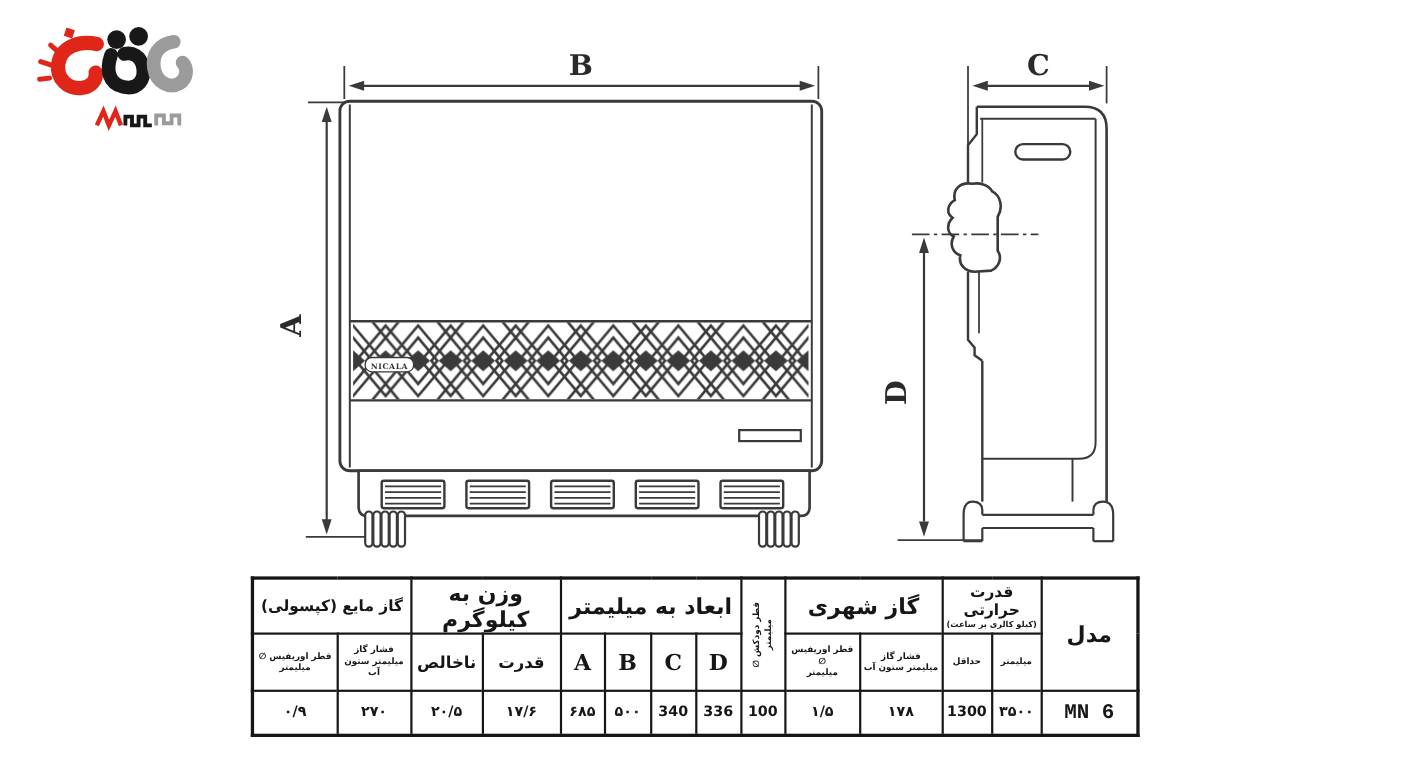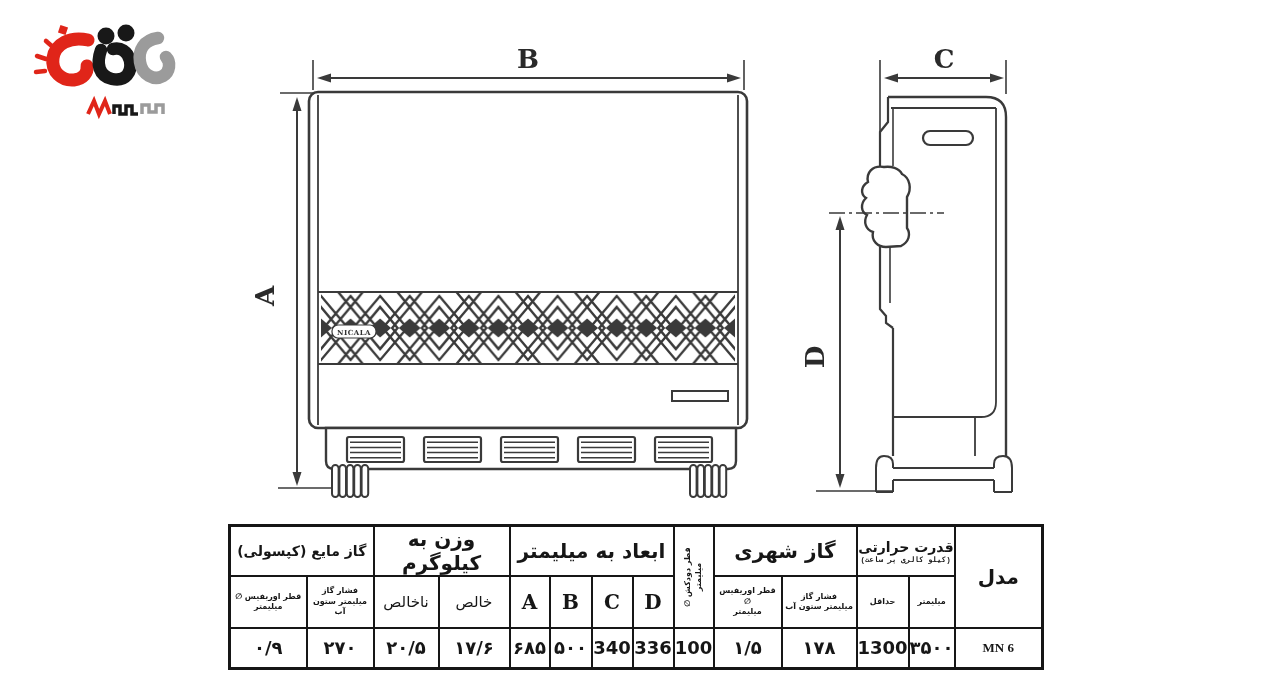--- a/index.html
+++ b/index.html
@@ -6,27 +6,27 @@
   #stage{position:relative;width:1280px;height:700px;background:#fff;overflow:hidden;
          font-family:"DejaVu Sans",sans-serif;}
   svg text{font-family:"DejaVu Serif","Liberation Serif",serif;}
   
   .spec-table{position:absolute;left:228px;top:524px;}
   .spec-table table{border-collapse:collapse;table-layout:fixed;direction:rtl;background:#fff;}
   .spec-table td{border:2px solid #161616;text-align:center;vertical-align:middle;padding:0;
                  color:#161616;overflow:hidden;}
   .spec-table table{border:3px solid #161616;}
   .g-head{font-size:20px;font-weight:bold;}
-  .g-head-sm{font-size:14px;font-weight:bold;text-align:right;}
+  .g-head-sm{font-size:14px;font-weight:bold;}
   .tiny-sub{font-size:8px;font-weight:bold;line-height:1.3;}
-  .thermal-sub{font-size:7.5px;font-weight:bold;font-family:Liberation Mono, monospace;}
-  .mid-sub{font-size:15px;font-weight:normal;}
+  .thermal-sub{font-size:7.5px;font-weight:bold;}
+  .mid-sub{font-size:15px;font-weight:bold;}
   .abcd{font-family:"DejaVu Serif","Liberation Serif",serif;font-size:20px;font-weight:bold;direction:ltr;}
-  .val{font-size:18px;font-weight:bold;}
-  .model-val{font-family:Liberation Serif, serif;font-size:13px;font-weight:bold;direction:ltr;}
+  .val{font-size:13px;font-weight:bold;}
+  .model-val{font-family:Liberation Mono, monospace;font-size:19px;font-weight:bold;direction:ltr;}
   .red{color:#e01212;}
   .rot-cell{position:relative;}
   .rot-inner{position:absolute;left:50%;top:50%;width:96px;
              transform:translate(-50%,-50%) rotate(-90deg);
              font-size:8px;font-weight:bold;line-height:1.35;text-align:center;}
   .r1{height:46px;} .r2{height:52px;} .r3{height:40px;}
 </style>
 </head>
 <body>
 
@@ -232,21 +232,21 @@
           <div>میلیمتر ستون آب</div>
         </td>
         <td class="tiny-sub">
           <div>قطر اوریفیس ∅</div>
           <div>میلیمتر</div>
         </td>
         <td class="abcd">D</td>
         <td class="abcd">C</td>
         <td class="abcd">B</td>
         <td class="abcd">A</td>
-        <td class="mid-sub">خالص</td>
+        <td class="mid-sub">قدرت</td>
         <td class="mid-sub">ناخالص</td>
         <td class="tiny-sub red">
           <div>فشار گاز</div>
           <div>میلیمتر ستون آب</div>
         </td>
         <td class="tiny-sub red">
           <div>قطر اوریفیس ∅</div>
           <div>میلیمتر</div>
         </td>
       </tr>

